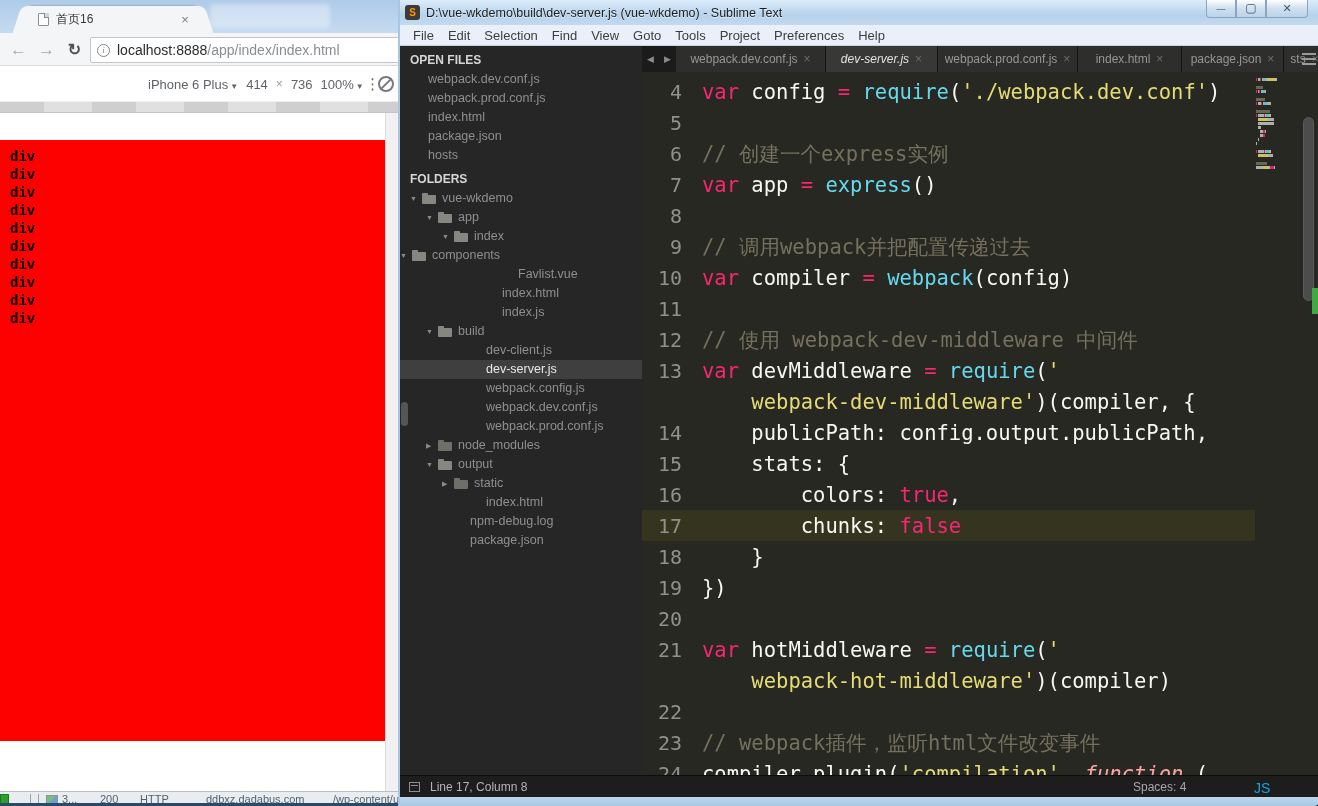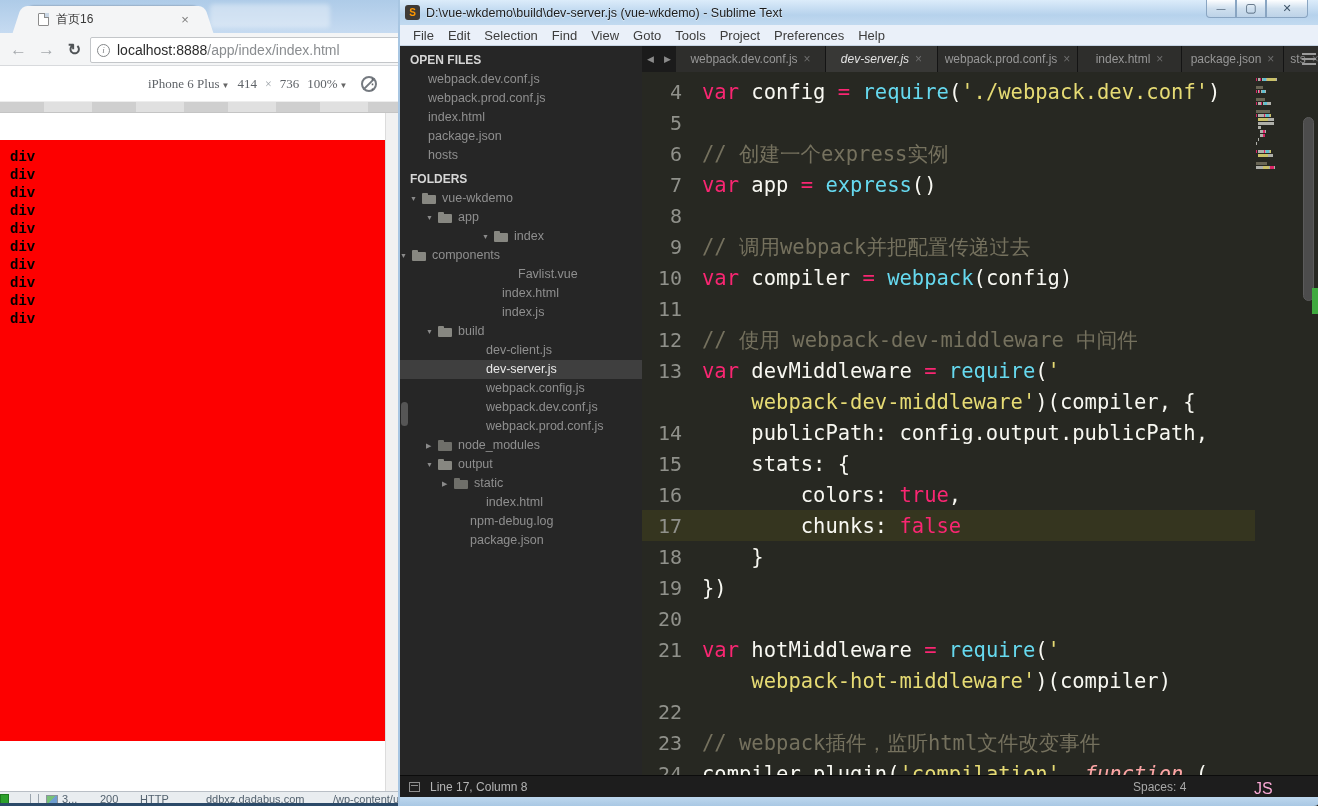--- a/index.html
+++ b/index.html
@@ -32,21 +32,21 @@
   .nav-fwd { left:34px; color:#a5a9ad; } .nav-fwd::before{content:"→";}
   .nav-reload{ left:62px; color:#4f5356; font-size:16px;} .nav-reload::before{content:"↻"; font-weight:bold;}
   .urlbox { position:absolute; left:90px; right:7px; top:4px; height:26px; background:#fff; border:1px solid #c3c6c9; border-radius:2px;
             display:flex; align-items:center; padding:0 6px; }
   .info-icon { width:13px; height:13px; border:1.5px solid #848789; border-radius:50%; color:#848789; font-size:9px; line-height:11px; text-align:center; margin-right:7px; flex:none;}
   .info-icon::before{content:"i"; font-family:"Liberation Serif",serif; font-style:italic;}
   .url-text { font-size:14px; white-space:nowrap; overflow:hidden; }
   .url-host { color:#2b2b2b; } .url-path { color:#8a8d90; }
 
   .devicebar { position:absolute; left:0; top:66px; width:398px; height:36px; background:#fff; border-bottom:1px solid #ededed; }
-  .devbar-inner { position:absolute; left:148px; top:0; height:36px; display:flex; align-items:center; gap:8px; font-size:13px; color:#5f6368;font-family:Liberation Serif, serif; }
+  .devbar-inner { position:absolute; left:148px; top:0; height:36px; display:flex; align-items:center; gap:8px; font-size:13px; color:#5f6368; }
   .caret-down { font-size:8px; color:#666; margin-left:2px; } .caret-down::before{ content:"▼"; }
   .dim-sep { color:#9aa0a6; font-size:12px; }
   .rotate-icon { width:16px; height:16px; border:2px solid #757a80; border-radius:50%; position:relative; margin-left:6px;}
   .rotate-icon::before{ content:""; position:absolute; left:-2px; top:5px; width:16px; height:2px; background:#757a80; transform:rotate(-45deg);}
   .dots-icon { position:absolute; right:18px; top:9px; color:#5f6368; font-size:15px; letter-spacing:0; }
   .dots-icon::before{ content:"⋮"; }
 
   .ruler { position:absolute; left:0; top:102px; width:398px; height:11px;
            background:repeating-linear-gradient(90deg,#cfcfcf 0 44px,#e0e0e0 44px 92px); border-bottom:1px solid #c4c4c4;}
   .viewport { position:absolute; left:0; top:113px; width:385px; height:678px; background:#fff; }
@@ -124,21 +124,21 @@
   .mm-row { height:3px; margin-bottom:1px; white-space:nowrap; overflow:hidden;}
   .mm-seg { display:inline-block; height:3px; vertical-align:top; opacity:.85;}
   .vscroll { position:absolute; right:6px; top:45px; width:11px; height:184px; background:linear-gradient(90deg,#55555,#4c4c4c); background:#4c4c4c; border-radius:6px; border:1px solid #5b5b5b;}
 
   
   .statusbar { position:absolute; left:0; top:775px; width:920px; height:22px; background:#1d1d1d; border-top:1px solid #0c0c0c;}
   .sb-icon { position:absolute; left:9px; top:6px; width:11px; height:10px; border:1px solid #8d8d8d; }
   .sb-icon::before{content:""; position:absolute; left:1px; top:2px; right:1px; height:1px; background:#8d8d8d;}
   .sb-line { position:absolute; left:30px; top:4px; font-size:12px; color:#b4b4b4; }
   .sb-spaces { position:absolute; left:733px; top:4px; font-size:12px; color:#a8a8a8; }
-  .sb-js { position:absolute; left:854px; top:4px; font-size:16px; color:#f9a8d4; }
+  .sb-js { position:absolute; left:854px; top:4px; font-size:14px; color:#0ea5e9; }
   .bottom-edge { position:absolute; left:0; top:797px; width:920px; height:9px; background:linear-gradient(180deg,#bdd7ee,#a9c8e4); border-radius:0 0 6px 0;}
 
   .desktop-frag { position:absolute; left:1312px; top:288px; width:6px; height:26px; background:#3faa3f; }
 </style>
 </head>
 <body>
 
 <div class="screen">
 
   <div class="browser">
@@ -239,21 +239,21 @@
             <div class="tree-row" style="padding-left: 10px;">
               <span class="tree-arrow">▼</span>
               <span class="tree-folder "></span>
               <span class="tree-label">vue-wkdemo</span>
             </div>
             <div class="tree-row" style="padding-left: 26px;">
               <span class="tree-arrow">▼</span>
               <span class="tree-folder "></span>
               <span class="tree-label">app</span>
             </div>
-            <div class="tree-row" style="padding-left: 42px; margin-left: 40px;">
+            <div class="tree-row" style="padding-left: 42px;">
               <span class="tree-arrow">▼</span>
               <span class="tree-folder "></span>
               <span class="tree-label">index</span>
             </div>
             <div class="tree-row" style="">
               <span class="tree-arrow">▼</span>
               <span class="tree-folder "></span>
               <span class="tree-label">components</span>
             </div>
             <div class="tree-row" style="padding-left: 74px;">

